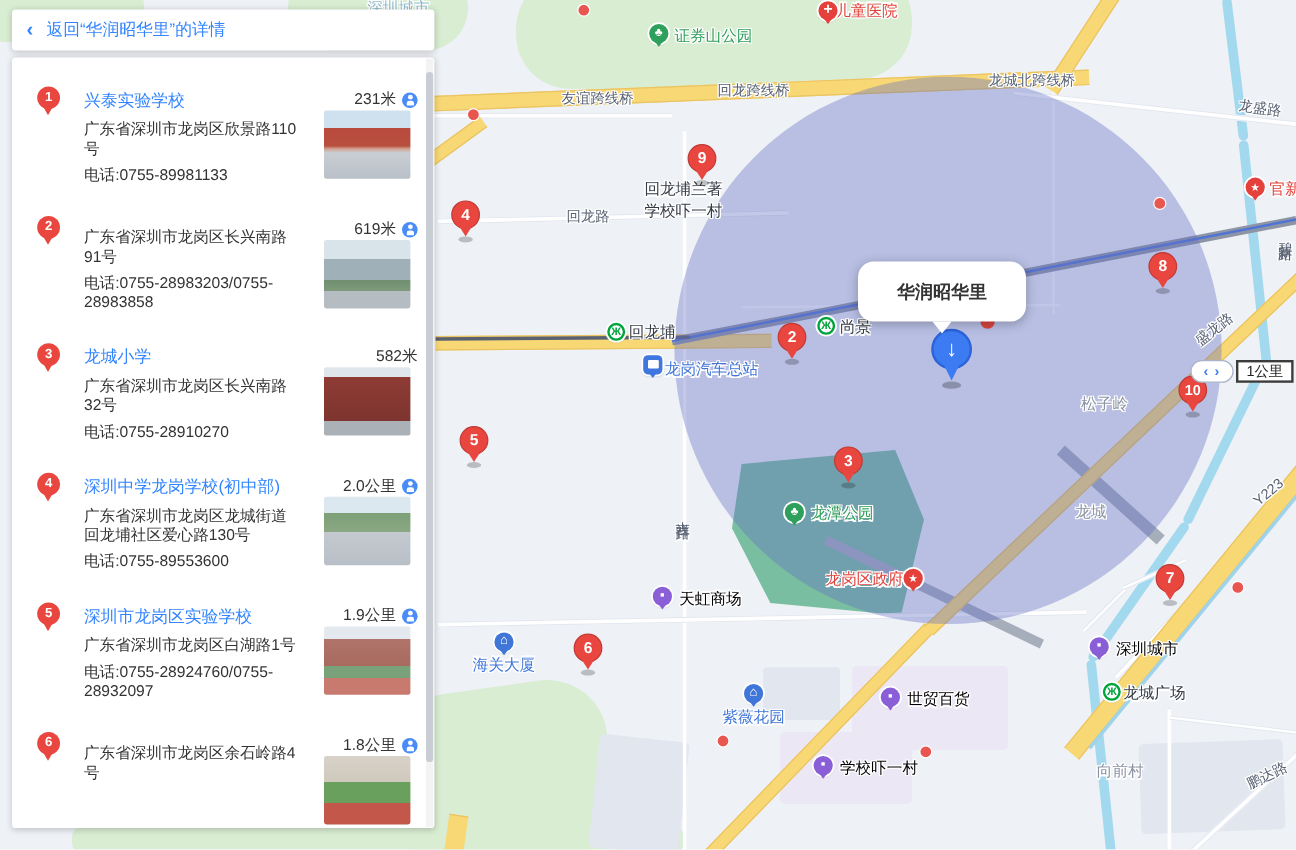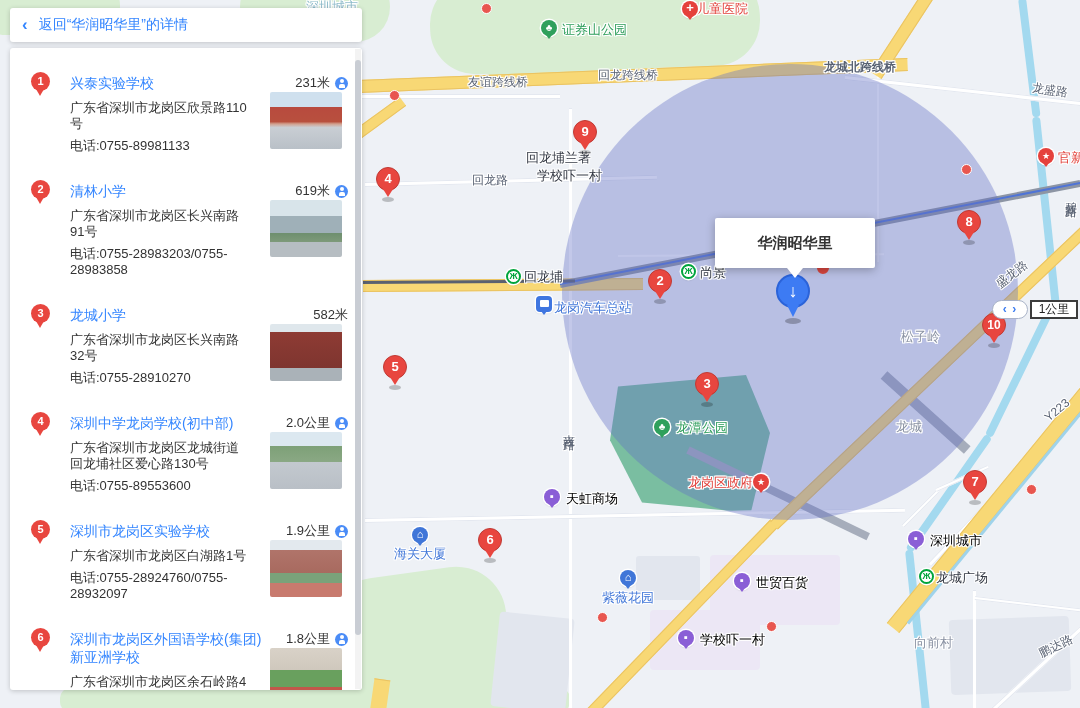--- a/index.html
+++ b/index.html
@@ -56,21 +56,21 @@
     color:#fff;font-weight:bold;font-size:13px;line-height:22px;text-align:center;z-index:45;box-sizing:border-box;}
   .marker::after{content:"";position:absolute;left:6px;top:21px;border:5px solid transparent;border-top:8px solid #e8463f;}
   .marker::before{content:"";position:absolute;left:5px;top:29px;width:12px;height:5px;border-radius:50%;background:rgba(0,0,0,.22);}
   .dot{position:absolute;width:9px;height:9px;border-radius:50%;background:#e8564f;border:1.5px solid #fff;z-index:44;}
   #small-pin{position:absolute;left:817px;top:262px;width:12px;height:12px;background:#d9463f;border-radius:50% 50% 50% 0;
     transform:rotate(-225deg);z-index:38;}
   #blue-pin{position:absolute;left:776px;top:274px;width:34px;height:34px;border-radius:50%;background:#3d7bf3;
     border:2px solid #2b63d9;color:#fff;font-size:18px;font-weight:bold;line-height:31px;text-align:center;z-index:46;box-sizing:border-box;}
   #blue-pin::after{content:"";position:absolute;left:9px;top:29px;border:6px solid transparent;border-top:12px solid #3d7bf3;}
   #blue-pin::before{content:"";position:absolute;left:7px;top:42px;width:16px;height:6px;border-radius:50%;background:rgba(0,0,0,.25);}
-  #tooltip{position:absolute;left:715px;top:218px;width:160px;height:50px;background:#fff;border-radius:2px;
+  #tooltip{position:absolute;left:715px;top:218px;width:140px;height:50px;background:#fff;border-radius:13px;
     box-shadow:0 2px 10px rgba(0,0,0,.28);z-index:47;display:flex;align-items:center;justify-content:center;
     font-weight:bold;font-size:15px;color:#333;}
   #tooltip::after{content:"";position:absolute;left:50%;margin-left:-8px;top:50px;border:8px solid transparent;border-top:10px solid #fff;}
   #pano-ctl{position:absolute;left:992px;top:300px;width:36px;height:19px;background:#fff;border:1px solid #aab4c8;
     border-radius:10px;color:#3a7bf0;font-weight:bold;font-size:12px;line-height:17px;text-align:center;letter-spacing:1px;z-index:48;box-sizing:border-box;}
   #scale-box{position:absolute;left:1030px;top:300px;width:48px;height:19px;background:#fff;border:2px solid #3c3c3c;
     font-size:12px;line-height:15px;text-align:center;color:#222;z-index:48;box-sizing:border-box;}
 
   
   .panel{position:absolute;background:#fff;border-radius:3px;box-shadow:0 1px 5px rgba(0,0,0,.2);z-index:100;}
@@ -155,25 +155,25 @@
       <div class="rrd" style="left: 363px; top: 281px; width: 212px; height: 3px; transform: rotate(-0.4deg); transform-origin: 0px 50%;"></div>
       <div class="rr2" style="left: 688px; top: 446px; width: 200px; height: 8px; transform: rotate(25.7deg); transform-origin: 0px 50%;"></div>
       <div class="rr2" style="left: 884px; top: 370px; width: 112px; height: 10px; transform: rotate(42deg); transform-origin: 0px 50%;"></div>
       <div class="rs" style="left: 908px; top: 622px; width: 300px; height: 3px; transform: rotate(-50.6deg); transform-origin: 0px 50%;"></div>
       <div class="lbl lbl-teal" style="left: 306px; top: -2px;">深圳城市</div>
       <div class="lbl lbl-teal" style="left: 326px; top: 17px;">学院</div>
       <div class="lbl lbl-red" style="left: 696px; top: 0px;">儿童医院</div>
       <div class="lbl lbl-green" style="left: 562px; top: 21px;">证券山公园</div>
       <div class="lbl lbl-road" style="left: 468px; top: 74px;">友谊跨线桥</div>
       <div class="lbl lbl-road" style="left: 598px; top: 67px;">回龙跨线桥</div>
-      <div class="lbl lbl-road" style="left: 824px; top: 59px; font-weight: bold;">龙城北跨线桥</div>
+      <div class="lbl lbl-road" style="left: 824px; top: 59px;">龙城北跨线桥</div>
       <div class="lbl lbl-road" style="left: 1032px; top: 82px; transform: rotate(8deg);">龙盛路</div>
       <div class="lbl lbl-red" style="left: 1058px; top: 149px;">官新</div>
       <div class="lbl lbl-road lbl-vert" style="left: 1062px; top: 192px;">碧新路</div>
-      <div class="lbl lbl-dark" style="left: 526px; top: 149px;">回龙埔兰著</div>
+      <div class="lbl lbl-dark" style="left: 537px; top: 149px;">回龙埔兰著</div>
       <div class="lbl lbl-dark" style="left: 537px; top: 167px;">学校吓一村</div>
       <div class="lbl lbl-road" style="left: 472px; top: 172px;">回龙路</div>
       <div class="lbl lbl-dark" style="left: 524px; top: 268px;">回龙埔</div>
       <div class="lbl lbl-dark" style="left: 700px; top: 264px;">尚景</div>
       <div class="lbl lbl-blue" style="left: 554px; top: 299px;">龙岗汽车总站</div>
       <div class="lbl lbl-road" style="left: 994px; top: 266px; transform: rotate(-38deg);">盛龙路</div>
       <div class="lbl lbl-area" style="left: 901px; top: 328px;">松子岭</div>
       <div class="lbl lbl-road lbl-vert" style="left: 560px; top: 425px;">吉祥路</div>
       <div class="lbl lbl-green" style="left: 676px; top: 419px;">龙潭公园</div>
       <div class="lbl lbl-area" style="left: 896px; top: 418px;">龙城</div>
@@ -233,21 +233,20 @@
         <span class="item-dist">231米</span>
         <span class="pano-badge"></span>
       </div>
       <div class="item-addr">广东省深圳市龙岗区欣景路110号</div>
       <div class="item-phone">电话:0755-89981133</div>
       <div class="item-thumb t1"></div>
     </div>
 
     <div class="poi-item">
       <div class="item-pin"><span>2</span></div>
-      <div class="item-title">清林小学</div>
       <div class="item-meta">
         <span class="item-dist">619米</span>
         <span class="pano-badge"></span>
       </div>
       <div class="item-addr">广东省深圳市龙岗区长兴南路91号</div>
       <div class="item-phone">电话:0755-28983203/0755-28983858</div>
       <div class="item-thumb t2"></div>
     </div>
 
     <div class="poi-item">
@@ -281,21 +280,20 @@
         <span class="item-dist">1.9公里</span>
         <span class="pano-badge"></span>
       </div>
       <div class="item-addr">广东省深圳市龙岗区白湖路1号</div>
       <div class="item-phone">电话:0755-28924760/0755-28932097</div>
       <div class="item-thumb t5"></div>
     </div>
 
     <div class="poi-item">
       <div class="item-pin"><span>6</span></div>
-      <div class="item-title">深圳市龙岗区外国语学校(集团)新亚洲学校</div>
       <div class="item-meta">
         <span class="item-dist">1.8公里</span>
         <span class="pano-badge"></span>
       </div>
       <div class="item-addr">广东省深圳市龙岗区余石岭路4号</div>
 
       <div class="item-thumb t6"></div>
     </div>
 
   </div>

